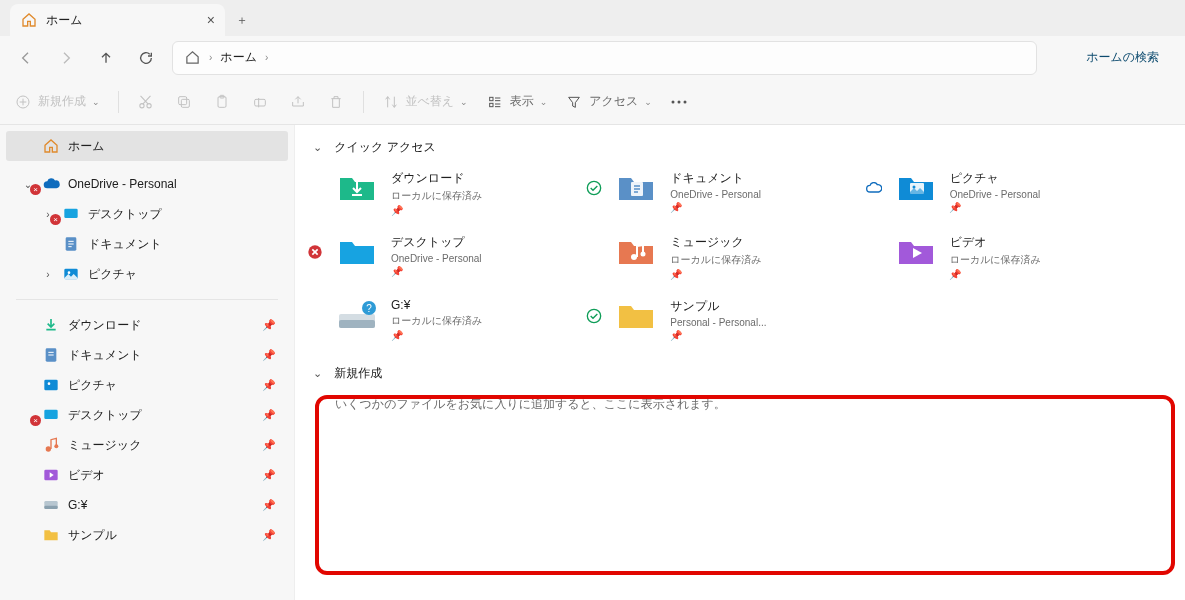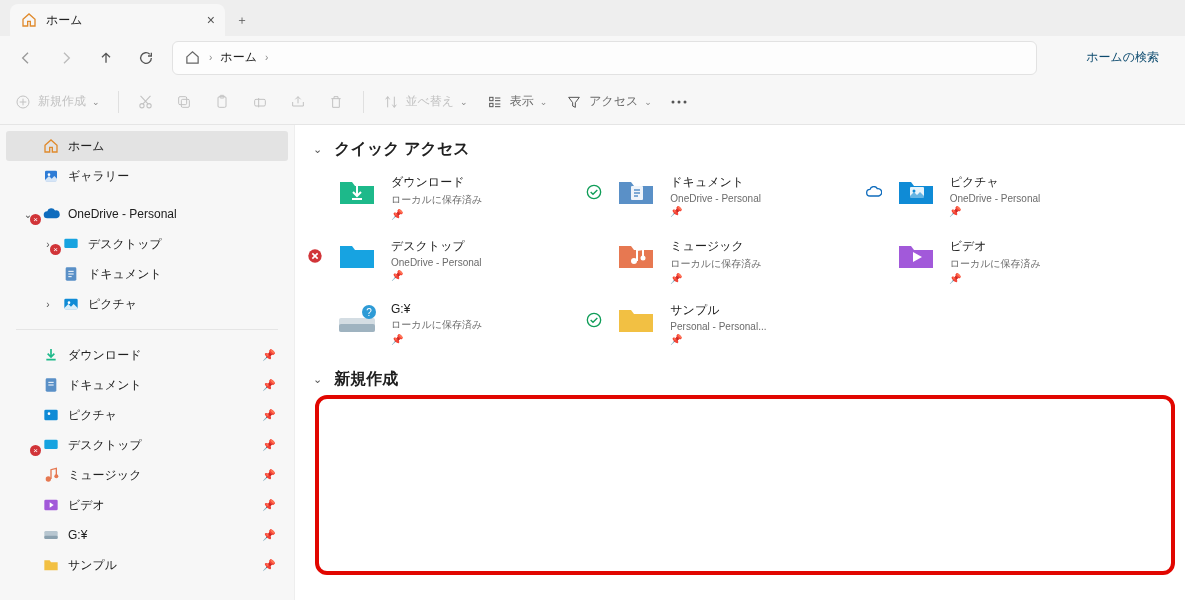--- a/index.html
+++ b/index.html
@@ -38,21 +38,21 @@
 .sb-sub { padding-left: 36px; }
 .sb-exp { width: 12px; display: inline-flex; justify-content: center; color: #555; font-size: 10px; }
 .sb-exp.blank { visibility: hidden; }
 .sb-div { height: 1px; background: #e5e5e5; margin: 10px 16px; }
 .badge-x { position: absolute; width: 11px; height: 11px; background: #d13438; border-radius: 50%; color: #fff; font-size: 8px; display: flex; align-items: center; justify-content: center; left: 24px; bottom: 4px; }
 
 
 .content { flex: 1; background: #fff; padding: 14px 12px; overflow: hidden; position: relative; }
 .section-hdr { display: flex; align-items: center; gap: 12px; margin-bottom: 14px; padding-left: 6px; }
 .section-hdr .chev2 { font-size: 11px; color: #555; }
-.section-hdr .title { font-weight: 700; font-size: 16px; }
+.section-hdr .title { font-weight: 400; font-size: 12px; }
 .grid { display: grid; grid-template-columns: repeat(3, 1fr); row-gap: 18px; padding-left: 28px; margin-bottom: 24px; }
 .item { display: flex; align-items: flex-start; gap: 12px; position: relative; }
 .folder-icn { width: 44px; height: 36px; display: flex; align-items: center; justify-content: center; }
 .meta { display: flex; flex-direction: column; gap: 2px; }
 .meta .name { font-size: 12px; }
 .meta .sub { font-size: 10px; color: #6b6b6b; }
 .meta .pin { font-size: 10px; color: #9a9a9a; }
 .status-icn { position: absolute; left: -28px; top: 10px; width: 16px; height: 16px; display: flex; align-items: center; justify-content: center; }
 .fav-msg { padding-left: 28px; color: #6b6b6b; font-size: 12px; }
 .highlight-box { position: absolute; border: 4px solid #e10600; border-radius: 12px; left: 20px; right: 10px; top: 270px; height: 180px; }
@@ -206,31 +206,20 @@
   <div class="sidebar">
     <div class="sb-row active">
       <span class="sb-exp blank">›</span>
       <span class="ic">
           <svg width="16" height="16" viewBox="0 0 24 24">
             <path d="M3 11 L12 3 L21 11 V21 H14 V14 H10 V21 H3 Z" fill="none" stroke="#e08a2c" stroke-width="2"></path>
           </svg>
         </span>
       <span>ホーム</span>
     </div>
-    <div class="sb-row">
-      <span class="sb-exp blank">›</span>
-      <span class="ic">
-          <svg width="16" height="16" viewBox="0 0 24 24">
-            <rect x="3" y="4" width="18" height="16" rx="2" fill="#2e7cd6"></rect>
-            <circle cx="9" cy="10" r="2" fill="#fff"></circle>
-            <path d="M3 18 L9 12 L13 16 L17 12 L21 16 V20 H3 Z" fill="#fff" opacity="0.8"></path>
-          </svg>
-        </span>
-      <span>ギャラリー</span>
-    </div>
     <div style="height:8px"></div>
     <div class="sb-row">
       <span class="sb-exp">⌄</span>
       <span class="ic">
           <svg width="17" height="12" viewBox="0 0 24 16">
             <path d="M6 14 A5 5 0 0 1 6 4 A6 6 0 0 1 17 3 A4.5 4.5 0 0 1 19 14 Z" fill="#0f6cbd"></path>
           </svg>
         </span>
       <span>OneDrive - Personal</span>
       <span class="badge-x">×</span>
@@ -503,16 +492,17 @@
             <span class="sub">Personal - Personal...</span>
             <span class="pin">📌</span>
           </div>
         </div>
       </div>
 
     <div class="section-hdr">
       <span class="chev2">⌄</span>
       <span class="title">新規作成</span>
     </div>
+    <div class="fav-msg">いくつかのファイルをお気に入りに追加すると、ここに表示されます。</div>
 
     <div class="highlight-box"></div>
   </div>
 </div>
 
 </body></html>

